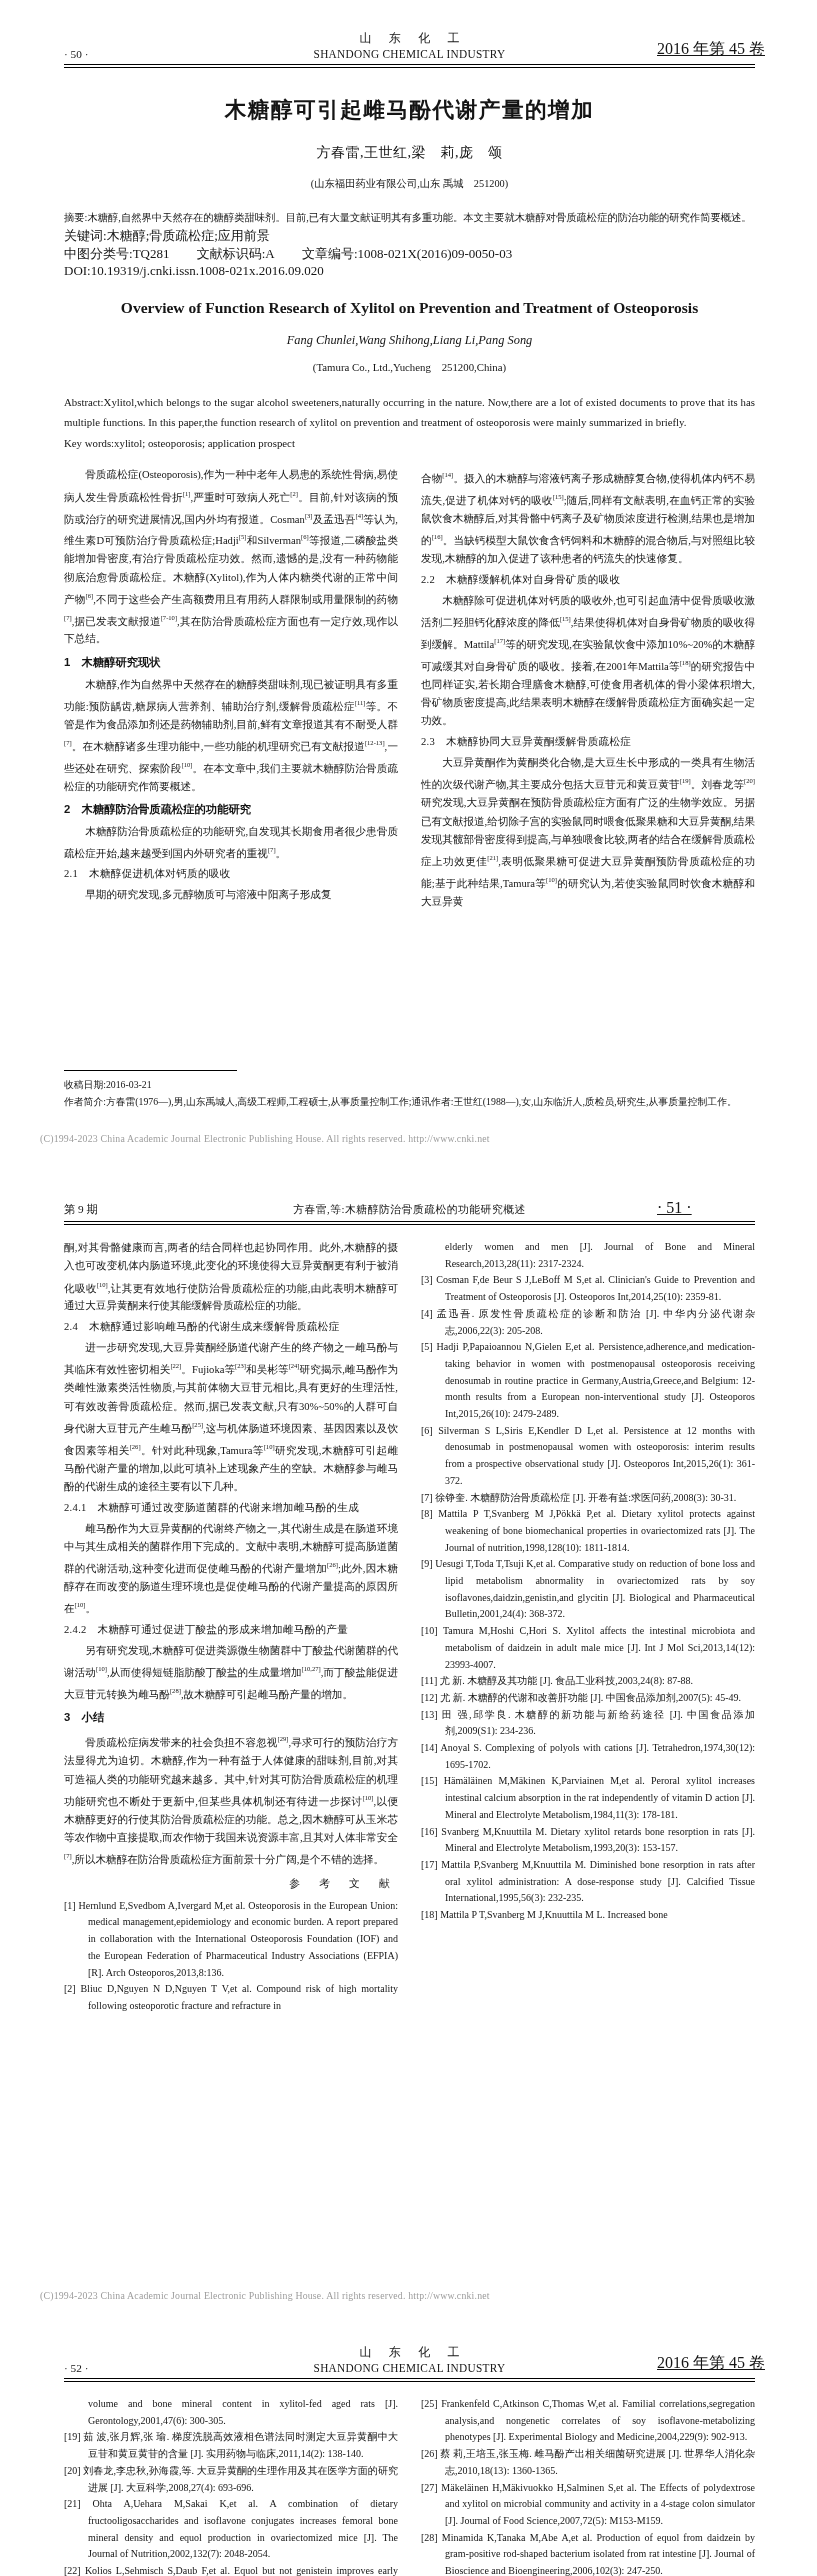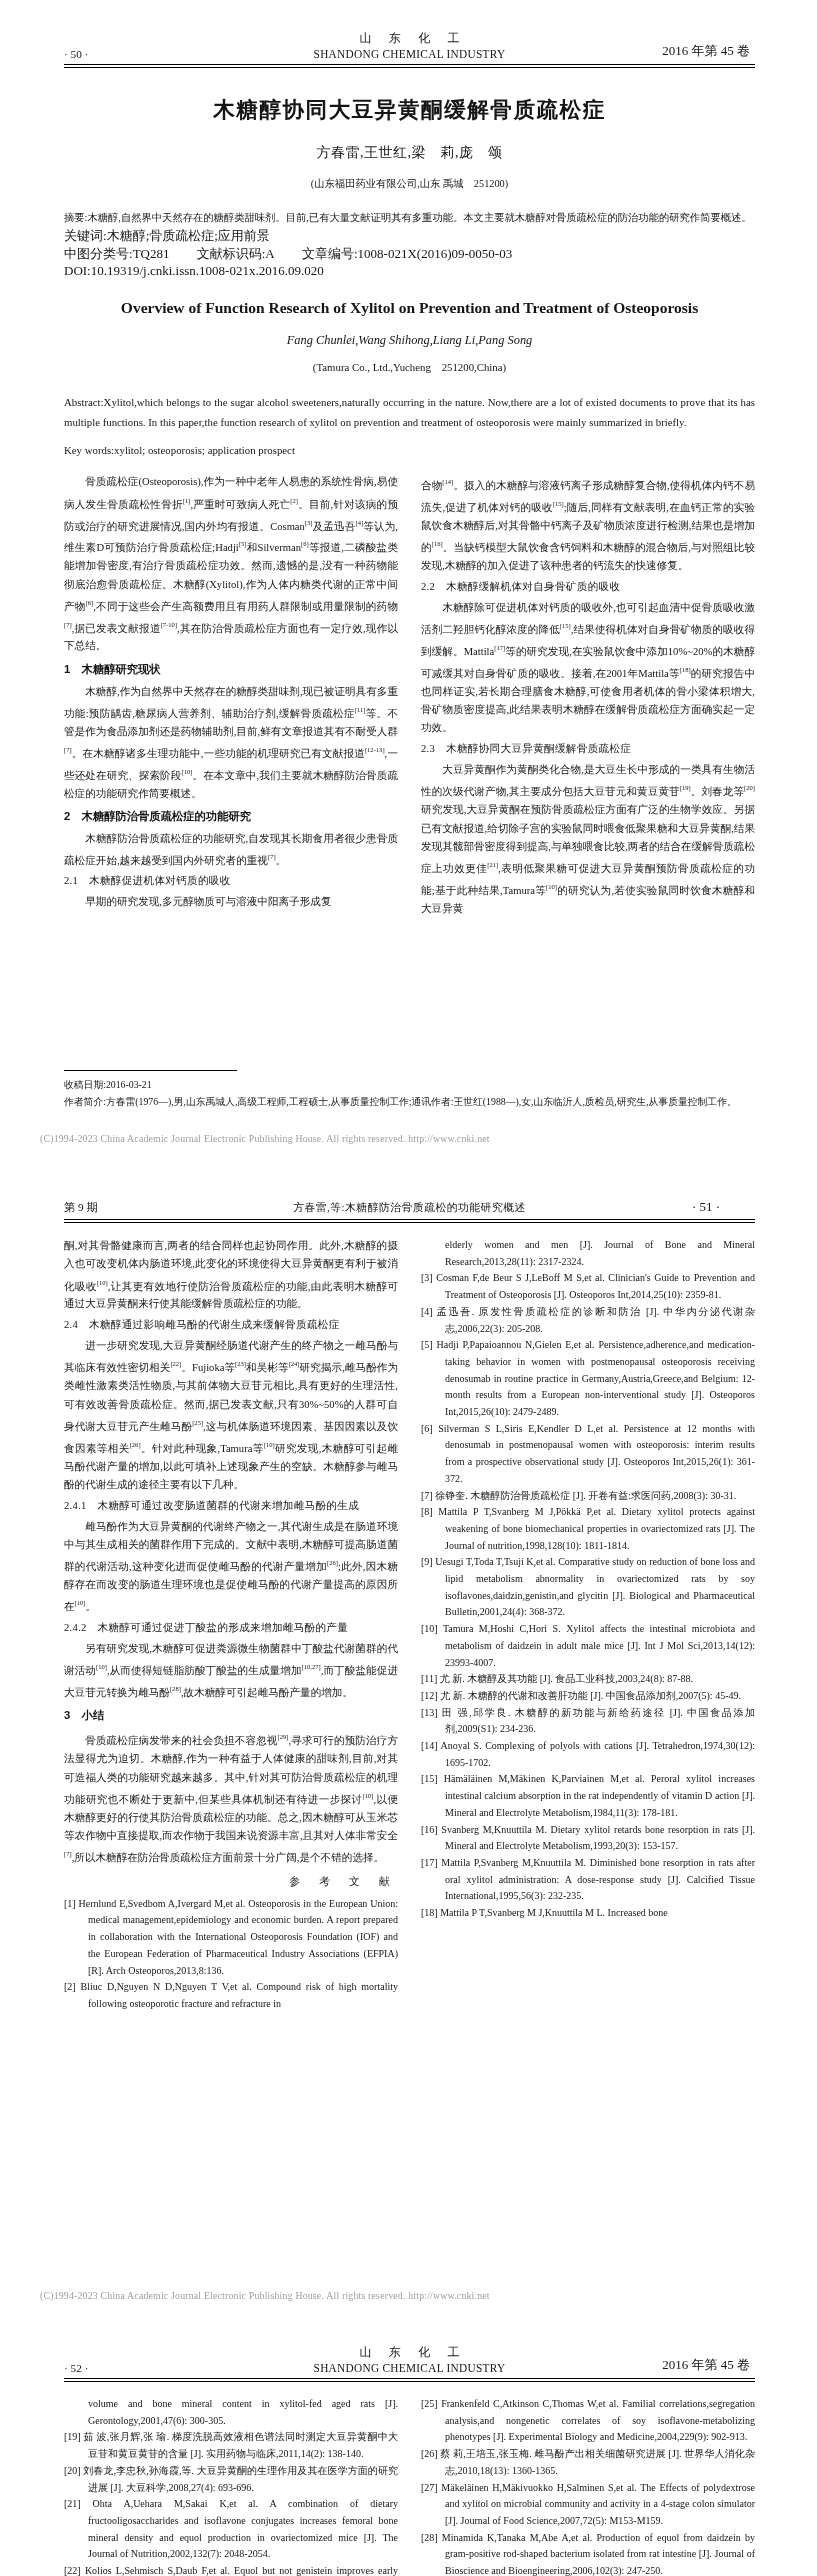--- a/index.html
+++ b/index.html
@@ -5,39 +5,39 @@
 <style>
   html,body{margin:0;padding:0;}
   body{width:818px;background:#ffffff;color:#151515;
        font-family:"Liberation Serif","DejaVu Serif",serif;}
   .page{position:relative;height:1157px;overflow:hidden;}
   .inner{padding:0 63px 0 64px;}
 
   
   .phead{display:flex;align-items:flex-end;justify-content:space-between;}
   .phead .side{width:98px;font-size:11.3px;white-space:nowrap;}
-  .phead .side.right{text-align:center;font-size:13px;}
+  .phead .side.right{text-align:left;font-size:16px;text-decoration:underline;}
   .jmid{flex:1;text-align:center;}
   .jname-cn{font-size:12px;letter-spacing:7.2px;text-indent:7.2px;}
   .jname-en{font-size:11.3px;letter-spacing:0.3px;margin-top:1px;transform:scaleY(1.05);}
   .runtitle{font-size:10.8px;letter-spacing:0.5px;}
   .headrule{margin-top:4.1px;border-top:0.5px solid #000;border-bottom:1.5px solid #000;height:1.5px;}
 
   
   .title{margin-top:27px;text-align:center;font-size:21.6px;font-weight:bold;letter-spacing:1.5px;}
   .authors{margin-top:20.6px;text-align:center;font-size:14px;letter-spacing:0.5px;}
   .affil{margin-top:14.4px;text-align:center;font-size:10.3px;}
   .absz{margin-top:18.5px;font-size:10.3px;line-height:18px;text-align:justify;}
   .kwline,.metaline,.doiline{font-size:13px;line-height:17.5px;margin-top:0;}
   .metaline .grp{margin-right:24px;}
   .entitle{margin-top:19.6px;text-align:center;font-size:15.5px;font-weight:bold;}
   .enauthors{margin-top:15.5px;text-align:center;font-size:12.4px;font-style:italic;}
   .enaffil{margin-top:13.4px;text-align:center;font-size:10.8px;}
   .enabs{margin-top:16.5px;font-size:10.8px;line-height:20px;text-align:justify;}
-  .enkw{font-size:10.8px;line-height:18.5px;margin-top:9px;}
+  .enkw{font-size:10.8px;line-height:18.5px;margin-top:2px;}
 
   
   .cols{display:flex;gap:23px;margin-top:14.4px;}
   .col{width:334px;}
   .blk{font-size:10.6px;line-height:18.3px;text-align:justify;}
   .para{}
   .ind{text-indent:2em;}
   .hh1{font-family:"Liberation Sans","DejaVu Sans",sans-serif;font-weight:bold;
        font-size:11.3px;line-height:17.5px;margin:5.2px 0 4.1px;text-align:left;}
   .hh2{margin:2.6px 0;letter-spacing:0.3px;}
@@ -63,21 +63,21 @@
     <div class="phead">
       <div class="side">· 50 ·</div>
       <div class="jmid">
         <div class="jname-cn">山 东 化 工</div>
         <div class="jname-en">SHANDONG CHEMICAL INDUSTRY</div>
       </div>
       <div class="side right">2016 年第 45 卷</div>
     </div>
     <div class="headrule"></div>
 
-    <div class="title">木糖醇协同大豆异黄酮缓解骨质疏松症</div>
+    <div class="title">木糖醇可引起雌马酚代谢产量的增加</div>
     <div class="authors">方春雷,王世红,梁　莉,庞　颂</div>
     <div class="affil">(山东福田药业有限公司,山东 禹城　251200)</div>
 
     <div class="absz">
       <b>摘要:</b><span>木糖醇,自然界中天然存在的糖醇类甜味剂。目前,已有大量文献证明其有多重功能。本文主要就木糖醇对骨质疏松症的防治功能的研究作简要概述。</span>
     </div>
     <div class="kwline">
       <b>关键词:</b><span>木糖醇;骨质疏松症;应用前景</span>
     </div>
     <div class="metaline">

